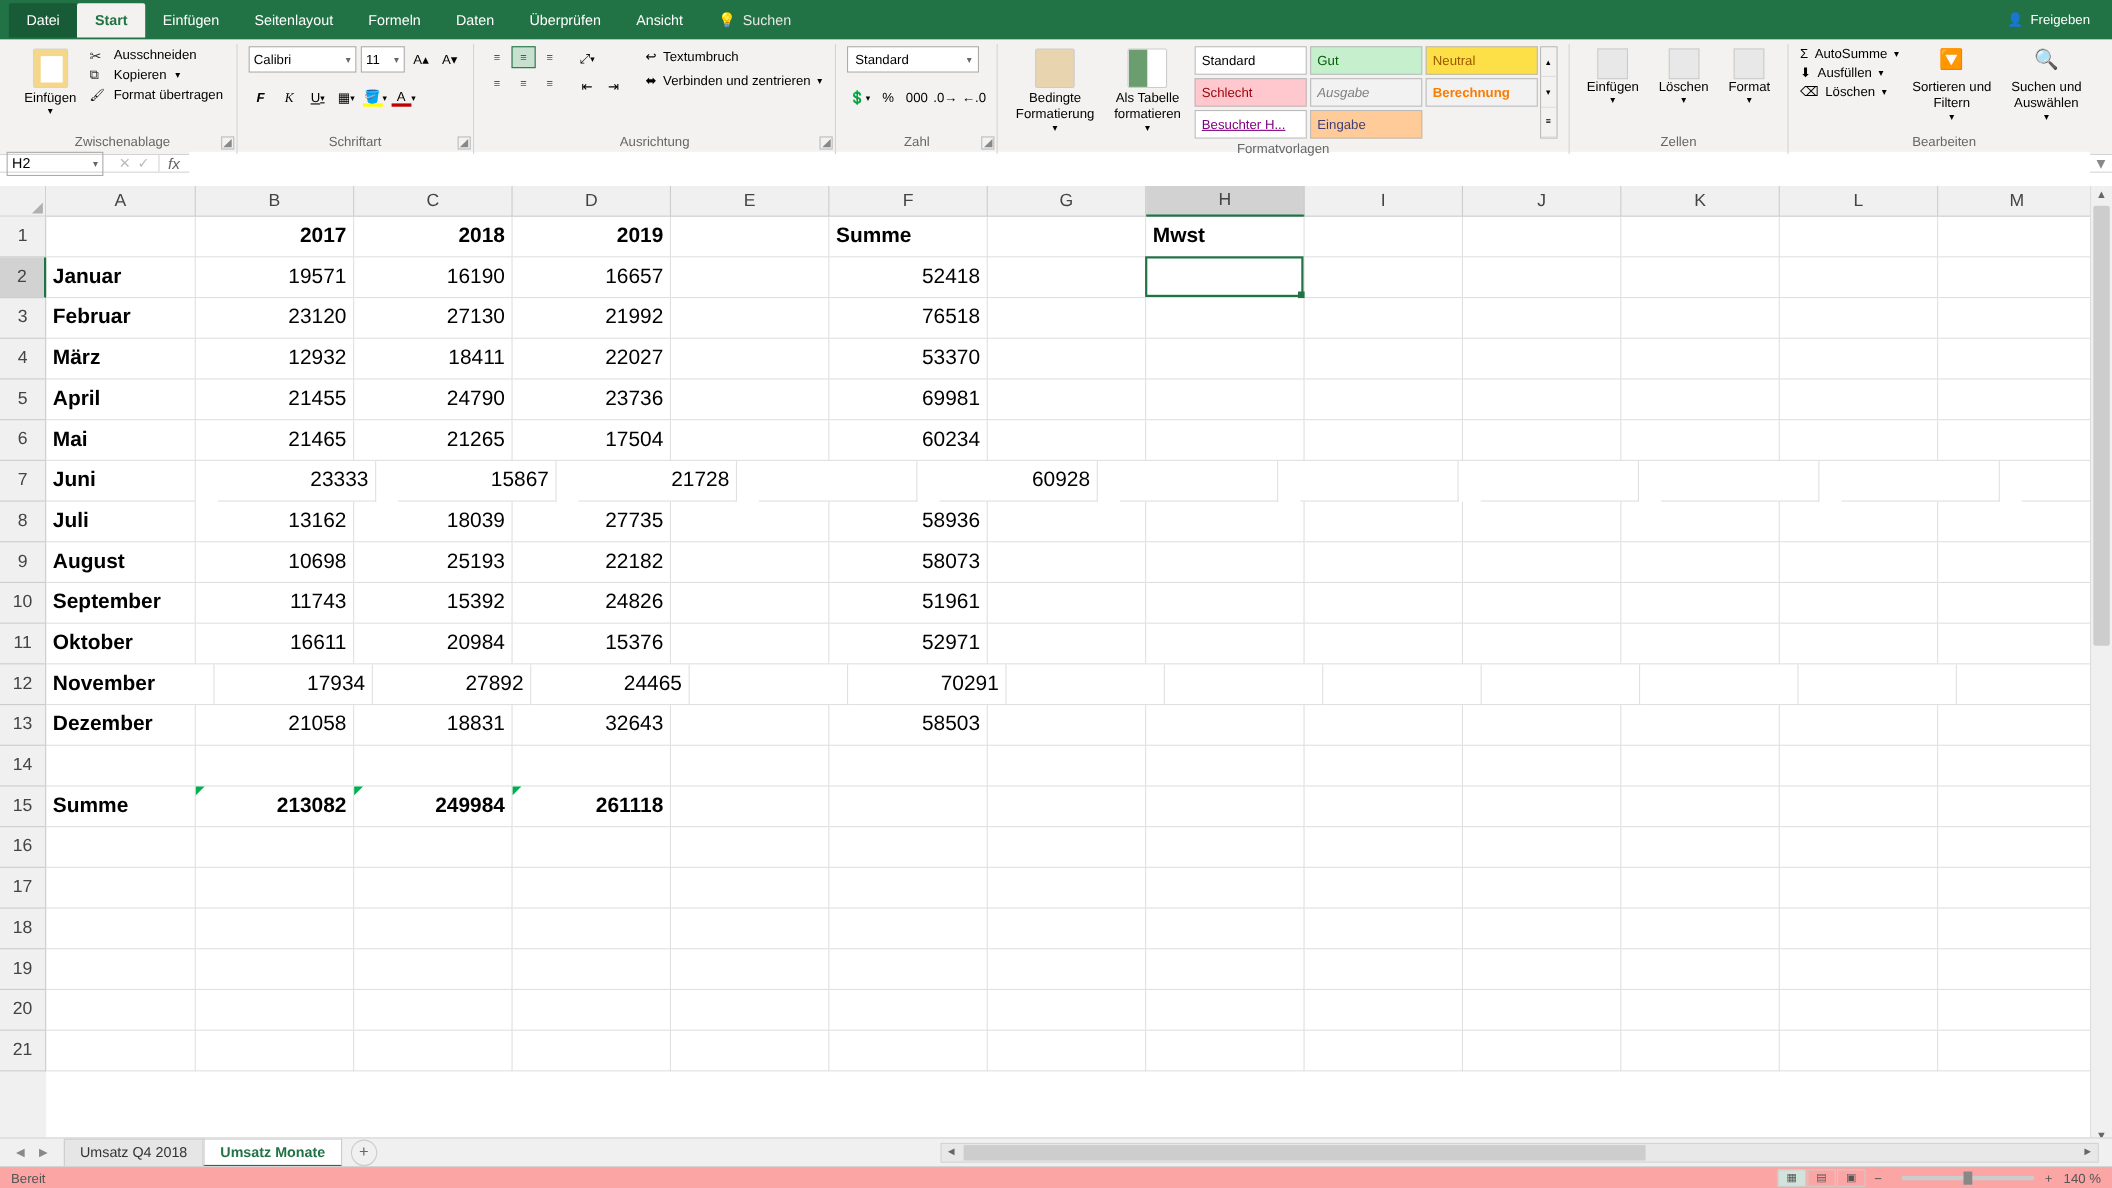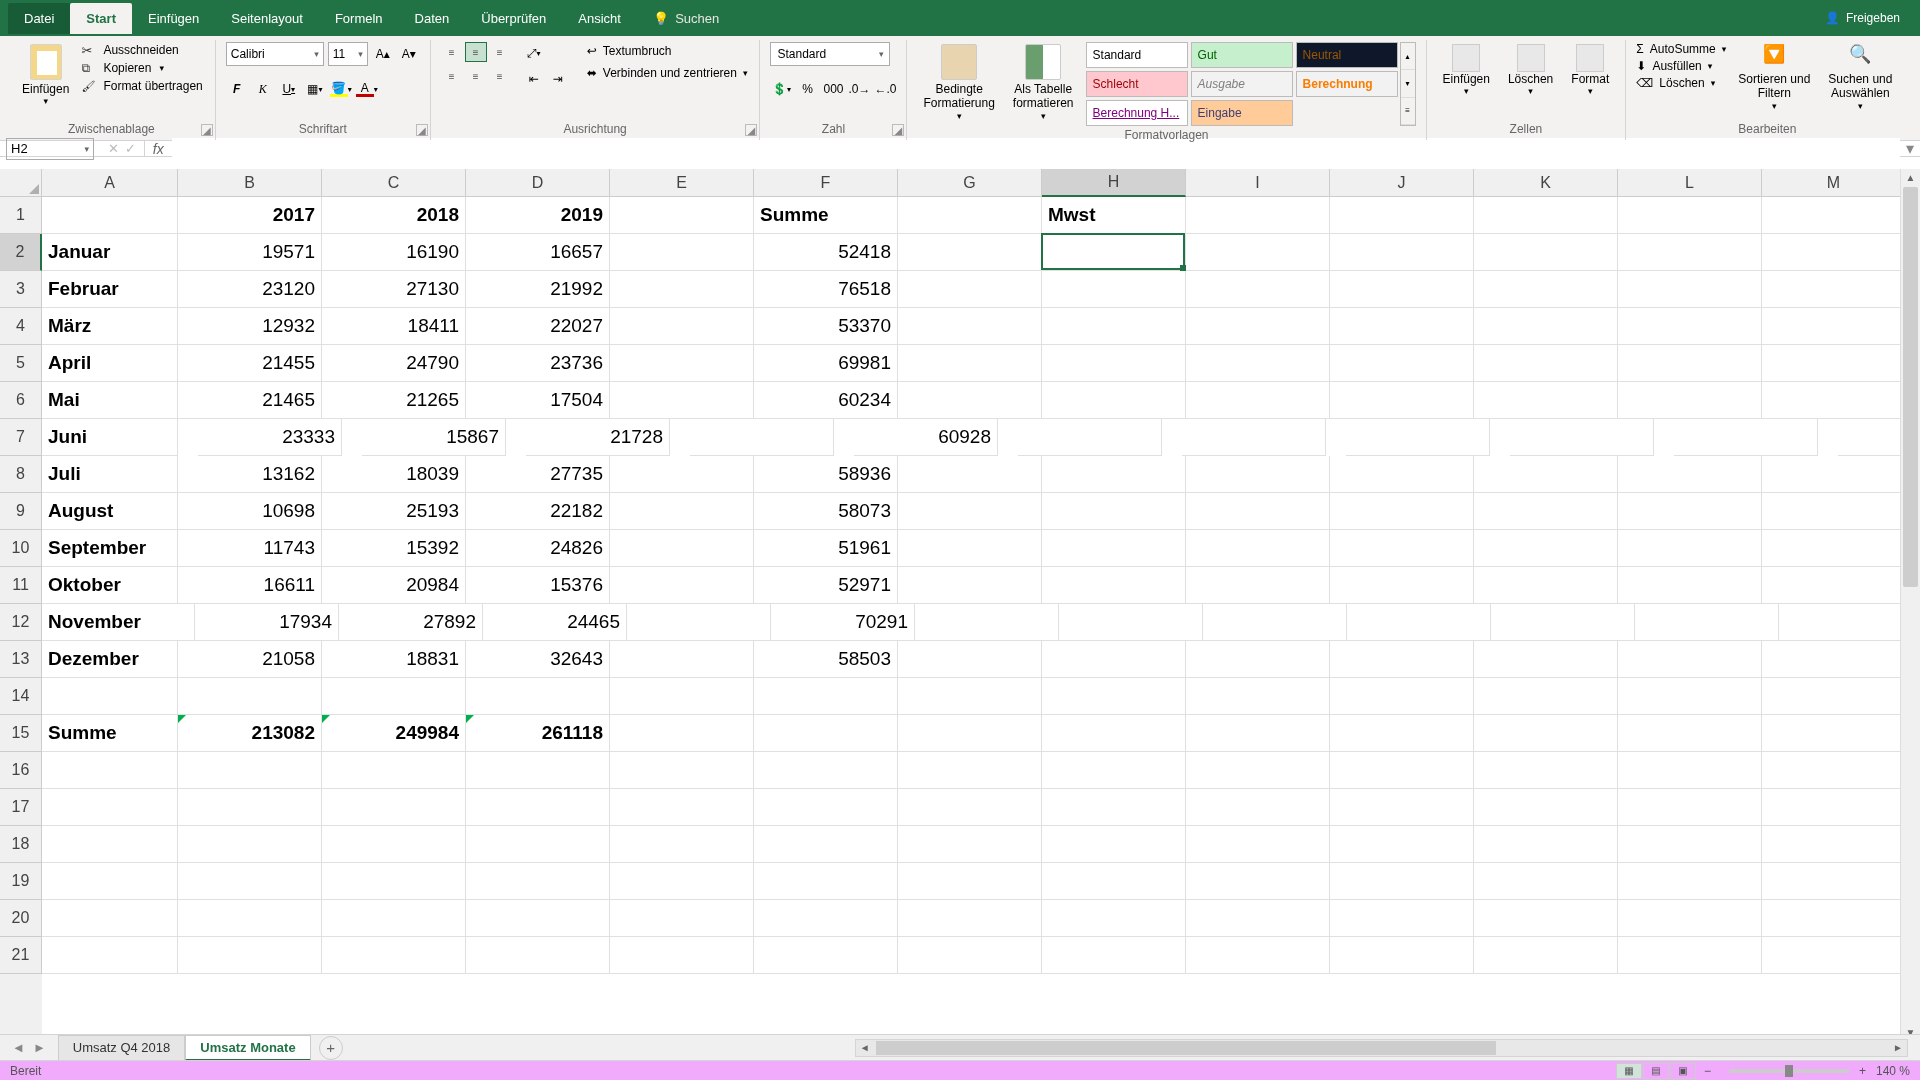--- a/index.html
+++ b/index.html
@@ -53,21 +53,21 @@
 .num-format { width: 120px; height: 24px; border: 1px solid #ababab; background: #fff; font-size: 12px; padding: 0 6px; display: flex; align-items: center; justify-content: space-between; cursor: pointer; margin-bottom: 6px; }
 .num-btns { display: flex; gap: 4px; }
 
 .big-btn { display: flex; flex-direction: column; align-items: center; cursor: pointer; padding: 2px 6px; font-size: 12px; text-align: center; line-height: 1.2; }
 .big-btn .ico-bg { width: 36px; height: 36px; margin-bottom: 2px; background: #e8d5b0; border: 1px solid #ccc; border-radius: 2px; }
 .big-btn .ico-tbl { background: linear-gradient(90deg, #6a9e6f 50%, #fff 50%) 0 0/100% 8px repeat-y, #fff; }
 
 .style-gallery { display: grid; grid-template-columns: repeat(3, 102px); gap: 3px; }
 .style-cell { height: 26px; border: 1px solid #bbb; background: #fff; font-size: 12px; display: flex; align-items: center; padding: 0 6px; cursor: pointer; }
 .s-gut { background: #c6efce; color: #006100; }
-.s-neutral { background: #0f172a; color: #9c5700; }
+.s-neutral { background: #fde047; color: #9c5700; }
 .s-schlecht { background: #ffc7ce; color: #9c0006; }
 .s-ausgabe { background: #f2f2f2; color: #7f7f7f; font-style: italic; }
 .s-berech { background: #f2f2f2; color: #fa7d00; font-weight: bold; }
 .s-besucht { color: #800080; text-decoration: underline; }
 .s-eingabe { background: #ffcc99; color: #3f3f76; }
 .gallery-dd { width: 16px; display: flex; flex-direction: column; border: 1px solid #bbb; margin-left: 2px; }
 .gallery-dd div { flex: 1; display: flex; align-items: center; justify-content: center; font-size: 8px; cursor: pointer; border-bottom: 1px solid #ddd; }
 
 .edit-items { display: flex; flex-direction: column; gap: 3px; font-size: 12px; }
 .edit-items .ei { display: flex; align-items: center; gap: 6px; cursor: pointer; }
@@ -110,21 +110,21 @@
 .sheet-tab { padding: 4px 14px; border: 1px solid #ccc; background: #e6e6e6; cursor: pointer; color: #333; }
 .sheet-tab.active { background: #fff; border-bottom: 2px solid #217346; font-weight: bold; color: #217346; }
 .add-sheet { width: 24px; height: 24px; border: 1px solid #ccc; border-radius: 50%; display: flex; align-items: center; justify-content: center; margin-left: 8px; cursor: pointer; color: #666; font-size: 15px; }
 .hscroll-strip { flex: 1; height: 18px; margin: 0 12px; background: #e8e8e8; border: 1px solid #d4d4d4; position: relative; }
 .hscroll-strip .lb, .hscroll-strip .rb { position: absolute; width: 18px; height: 100%; text-align: center; font-size: 10px; color: #666; cursor: pointer; line-height: 16px; }
 .hscroll-strip .lb { left: 0; }
 .hscroll-strip .rb { right: 0; }
 .hscroll-strip .th { position: absolute; left: 20px; top: 1px; bottom: 1px; width: 620px; background: #cdcdcd; cursor: pointer; }
 
 
-.status-bar { position: absolute; bottom: 0; left: 0; right: 0; height: 20px; background: #f0abfc; border-top: 1px solid #d4d4d4; display: flex; align-items: center; font-size: 12px; color: #555; padding: 0 10px; }
+.status-bar { position: absolute; bottom: 0; left: 0; right: 0; height: 20px; background: #fca5a5; border-top: 1px solid #d4d4d4; display: flex; align-items: center; font-size: 12px; color: #555; padding: 0 10px; }
 .status-bar .sp { flex: 1; }
 .view-btns { display: flex; gap: 1px; }
 .view-btns .vb { width: 26px; height: 16px; border: 1px solid #ccc; cursor: pointer; display: flex; align-items: center; justify-content: center; font-size: 10px; }
 .view-btns .vb.sel { background: #d2e3db; }
 .zoom-slider { width: 120px; height: 4px; background: #ccc; margin: 0 10px; position: relative; cursor: pointer; }
 .zoom-slider .h { position: absolute; left: 50%; top: -4px; width: 8px; height: 12px; background: #888; transform: translateX(-50%); }
 .zoom-lbl { cursor: pointer; }
 </style>
 </head>
 <body>
@@ -282,21 +282,21 @@
           <span style="font-size:9px">▾</span>
         </div>
       <div style="display:flex">
         <div class="style-gallery">
           <div class="style-cell">Standard</div>
           <div class="style-cell s-gut">Gut</div>
           <div class="style-cell s-neutral">Neutral</div>
           <div class="style-cell s-schlecht">Schlecht</div>
           <div class="style-cell s-ausgabe">Ausgabe</div>
           <div class="style-cell s-berech">Berechnung</div>
-          <div class="style-cell s-besucht">Berechnung H...</div>
+          <div class="style-cell s-besucht">Besuchter H...</div>
           <div class="style-cell s-eingabe">Eingabe</div>
         </div>
         <div class="gallery-dd">
             <div>▴</div>
             <div>▾</div>
             <div>≡</div>
           </div>
       </div>
     </div>
     <div class="label">Formatvorlagen</div>

